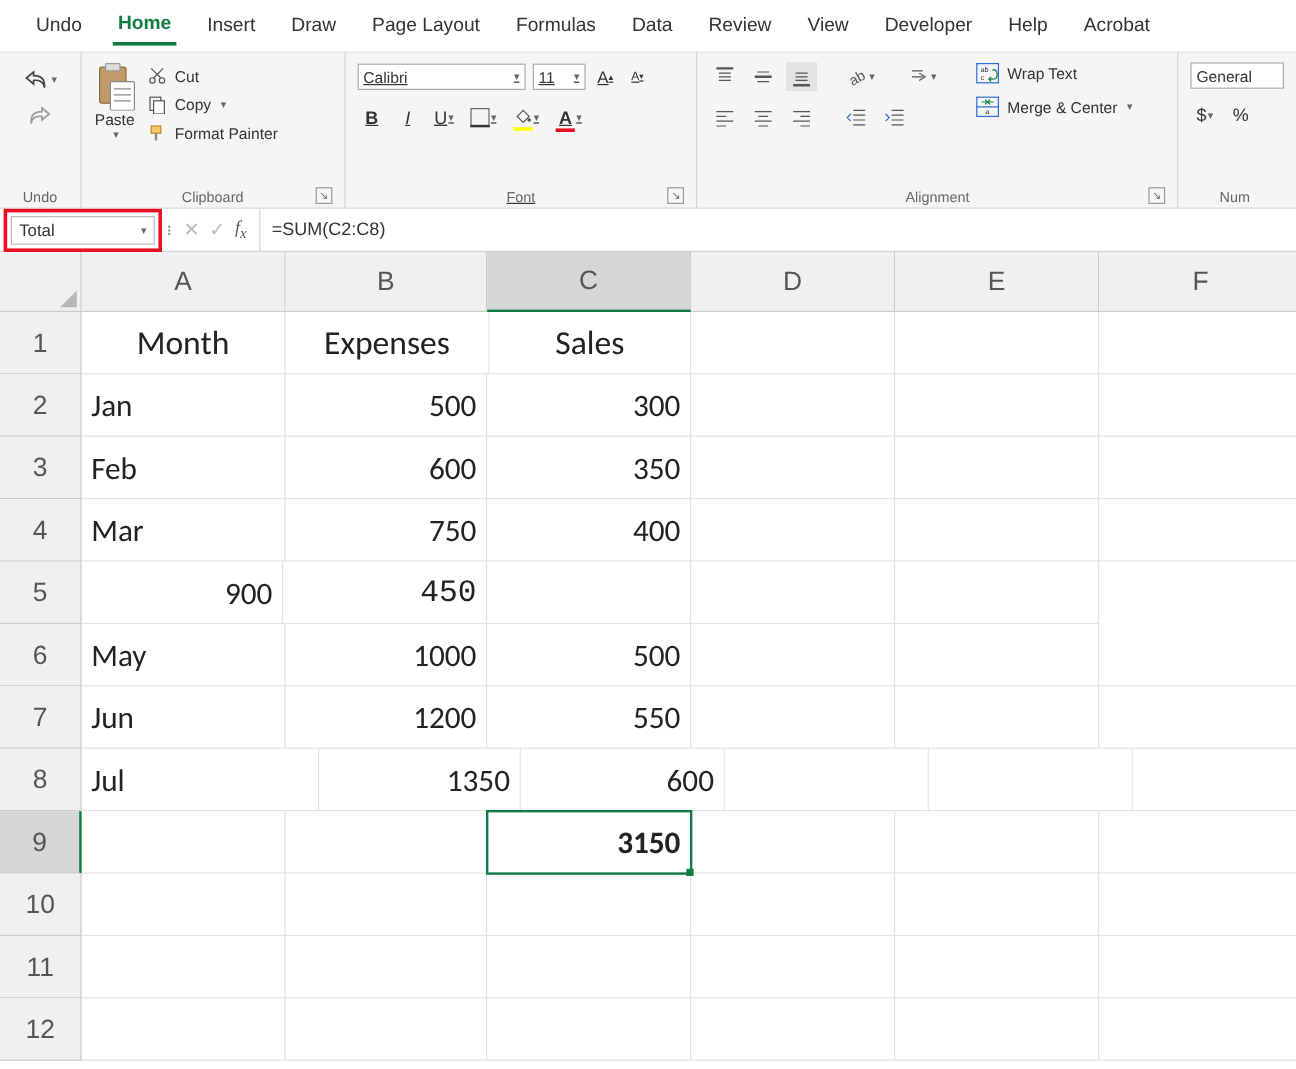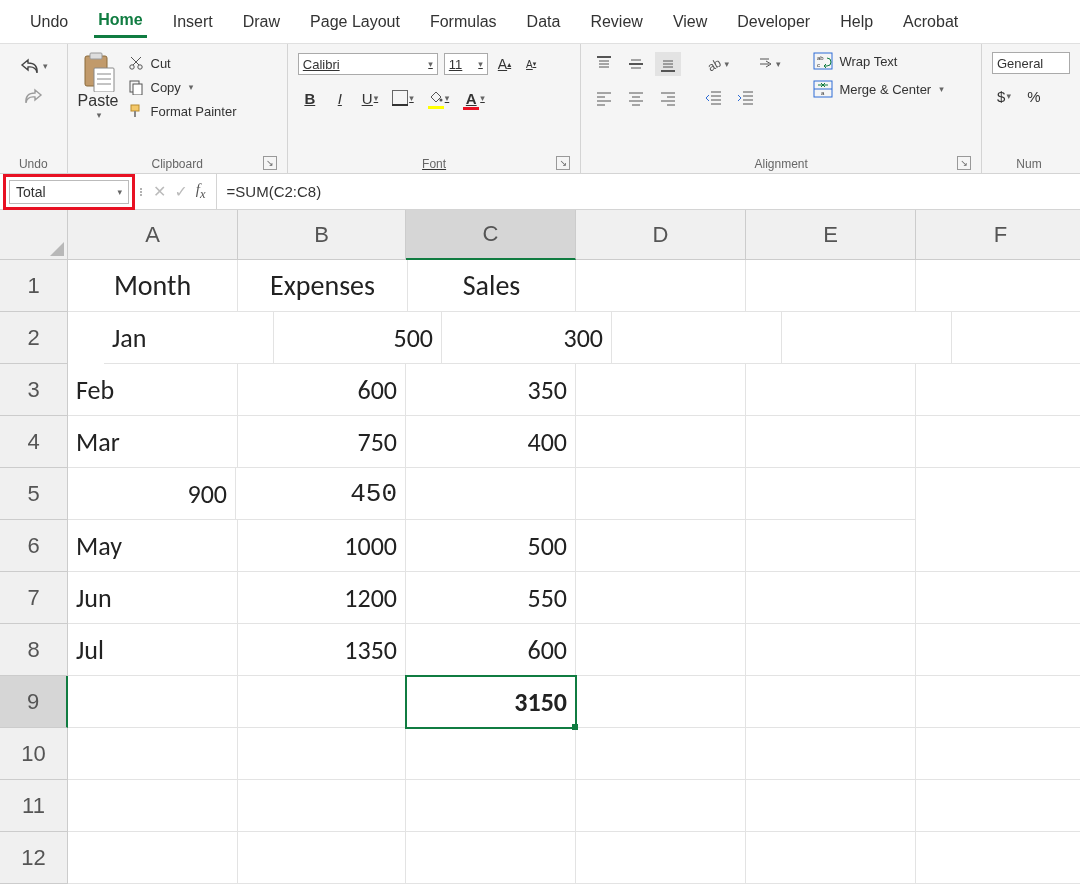--- a/index.html
+++ b/index.html
@@ -228,21 +228,21 @@
         <div class="paste-icon">
           <svg width="36" height="40" viewBox="0 0 36 40">
             <rect x="5" y="4" width="22" height="30" rx="2" fill="#c19a6b" stroke="#8a6a3b"></rect>
             <rect x="10" y="1" width="12" height="6" rx="1" fill="#ddd" stroke="#999"></rect>
             <rect x="14" y="16" width="20" height="24" rx="1" fill="#fff" stroke="#888"></rect>
             <line x1="17" y1="22" x2="31" y2="22" stroke="#888"></line>
             <line x1="17" y1="27" x2="31" y2="27" stroke="#888"></line>
             <line x1="17" y1="32" x2="31" y2="32" stroke="#888"></line>
           </svg>
         </div>
-        <div style="font-size:16px;">Paste</div>
+        <div style="font-size:13px;">Paste</div>
         <span class="chev">▾</span>
       </div>
       <div class="clip-list">
         <div class="clip-item">
           <span class="mini-ico">
             <svg width="16" height="16" viewBox="0 0 16 16">
                 <circle cx="4" cy="12" r="2.2" fill="none" stroke="#555"></circle>
                 <circle cx="12" cy="12" r="2.2" fill="none" stroke="#555"></circle>
                 <line x1="5" y1="10" x2="13" y2="2" stroke="#555"></line>
                 <line x1="11" y1="10" x2="3" y2="2" stroke="#555"></line>
@@ -511,21 +511,21 @@
     <div class="cells" id="cells">
         <div class="row">
           <div class="cell hdrcell" style="width: 170px;">Month</div>
           <div class="cell hdrcell" style="width: 170px;">Expenses</div>
           <div class="cell hdrcell" style="width: 168px;">Sales</div>
           <div class="cell" style="width: 170px;"></div>
           <div class="cell" style="width: 170px;"></div>
           <div class="cell" style="width: 170px;"></div>
         </div>
         <div class="row">
-          <div class="cell" style="width: 170px; margin-left: 36px;">Jan</div>
+          <div class="cell" style="width: 170px;">Jan</div>
           <div class="cell num" style="width: 168px;">500</div>
           <div class="cell num" style="width: 170px;">300</div>
           <div class="cell" style="width: 170px;"></div>
           <div class="cell" style="width: 170px;"></div>
           <div class="cell" style="width: 170px;"></div>
         </div>
         <div class="row">
           <div class="cell" style="width: 170px;">Feb</div>
           <div class="cell num" style="width: 168px;">600</div>
           <div class="cell num" style="width: 170px;">350</div>
@@ -558,21 +558,21 @@
         </div>
         <div class="row">
           <div class="cell" style="width: 170px;">Jun</div>
           <div class="cell num" style="width: 168px;">1200</div>
           <div class="cell num" style="width: 170px;">550</div>
           <div class="cell" style="width: 170px;"></div>
           <div class="cell" style="width: 170px;"></div>
           <div class="cell" style="width: 170px;"></div>
         </div>
         <div class="row">
-          <div class="cell" style="width: 170px;">Jul</div>
+          <div class="cell" style="width: 198px;">Jul</div>
           <div class="cell num" style="width: 168px;">1350</div>
           <div class="cell num" style="width: 170px;">600</div>
           <div class="cell" style="width: 170px;"></div>
           <div class="cell" style="width: 170px;"></div>
           <div class="cell" style="width: 170px;"></div>
         </div>
         <div class="row">
           <div class="cell" style="width: 170px;"></div>
           <div class="cell" style="width: 168px;"></div>
           <div class="cell num selected" style="width: 170px;">3150</div>

